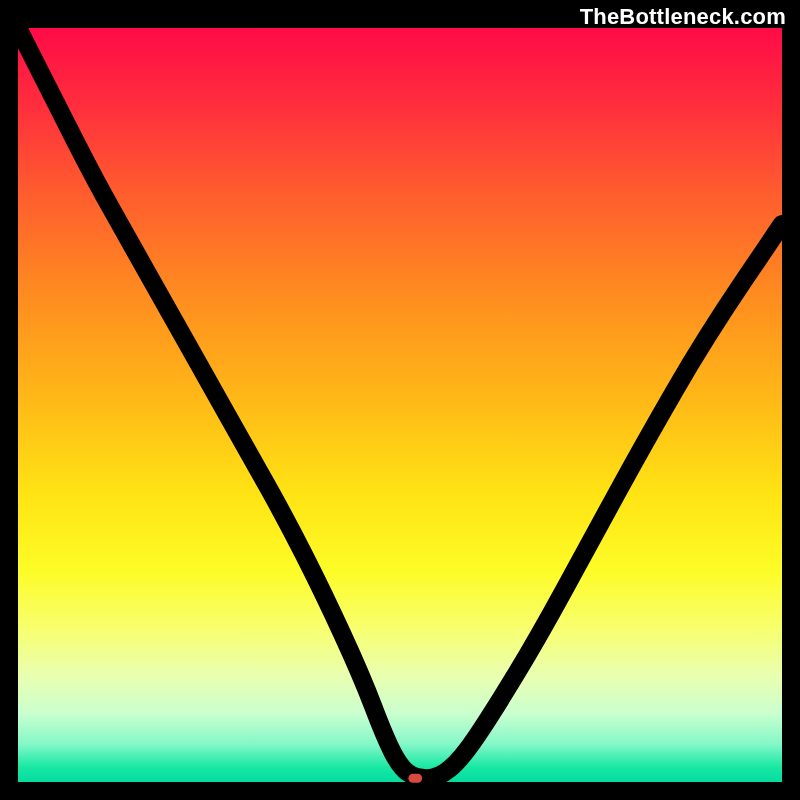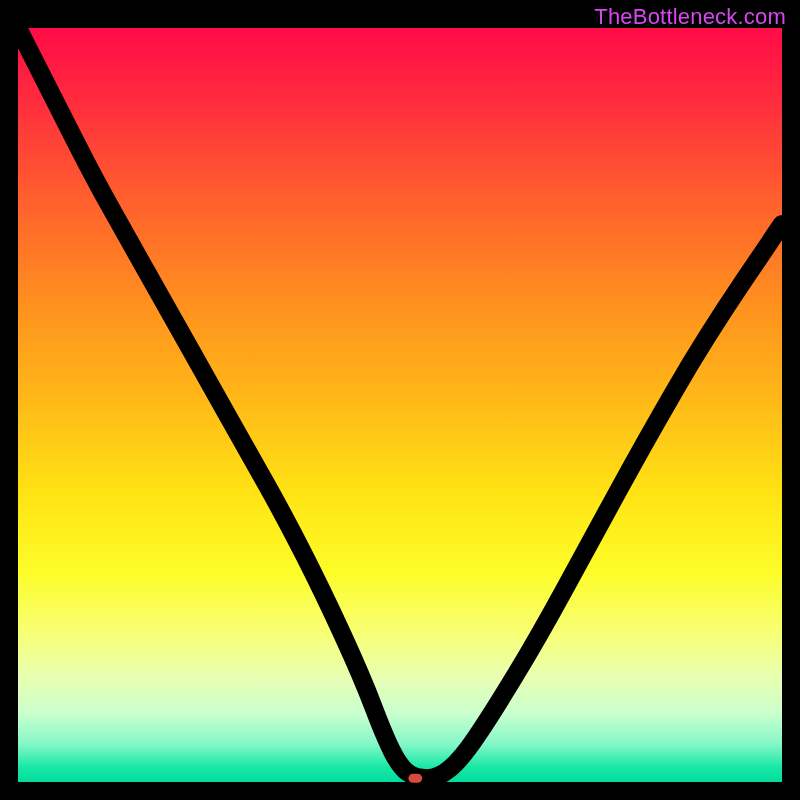--- a/index.html
+++ b/index.html
@@ -14,23 +14,23 @@
   .frame {
     position: relative;
     width: 800px;
     height: 800px;
     background: #000;
   }
   .watermark {
     position: absolute;
     top: 4px;
     right: 14px;
-    color: #d946ef;
+    color: #ffffff;
     font-size: 22px;
-    font-weight: 400;
+    font-weight: 700;
     letter-spacing: 0.2px;
     z-index: 10;
     user-select: none;
   }
   .plot {
     position: absolute;
     left: 18px;
     top: 28px;
     width: 764px;
     height: 754px;

